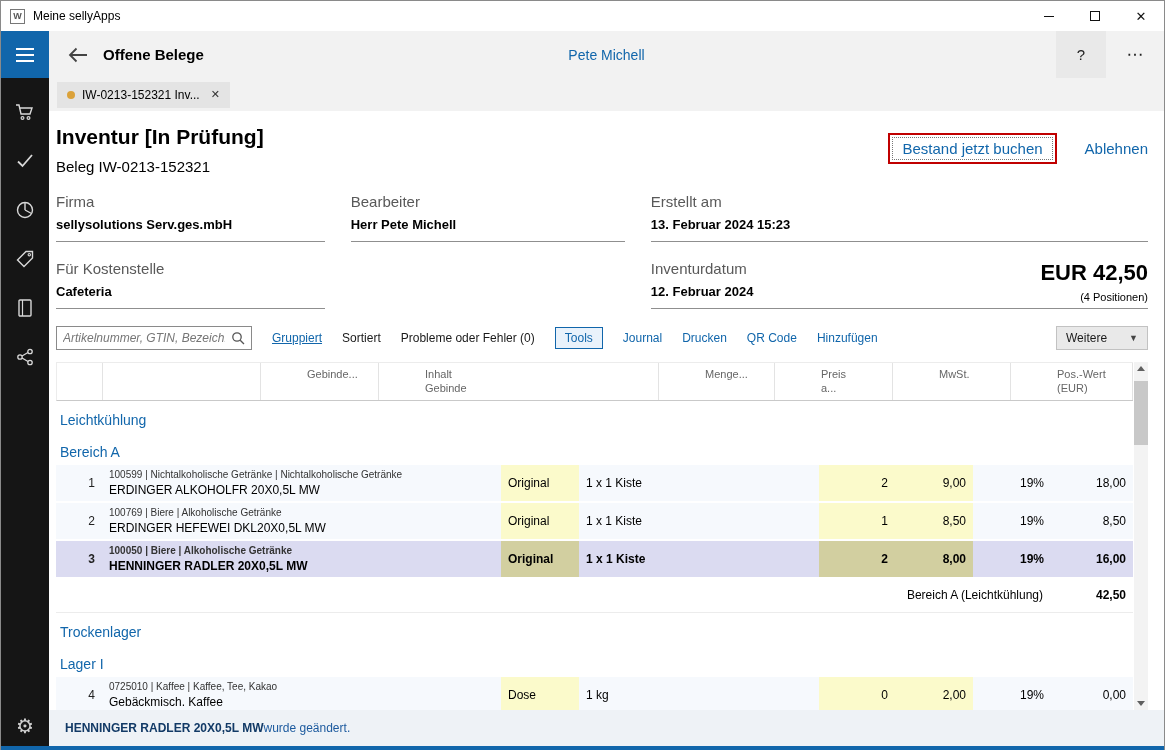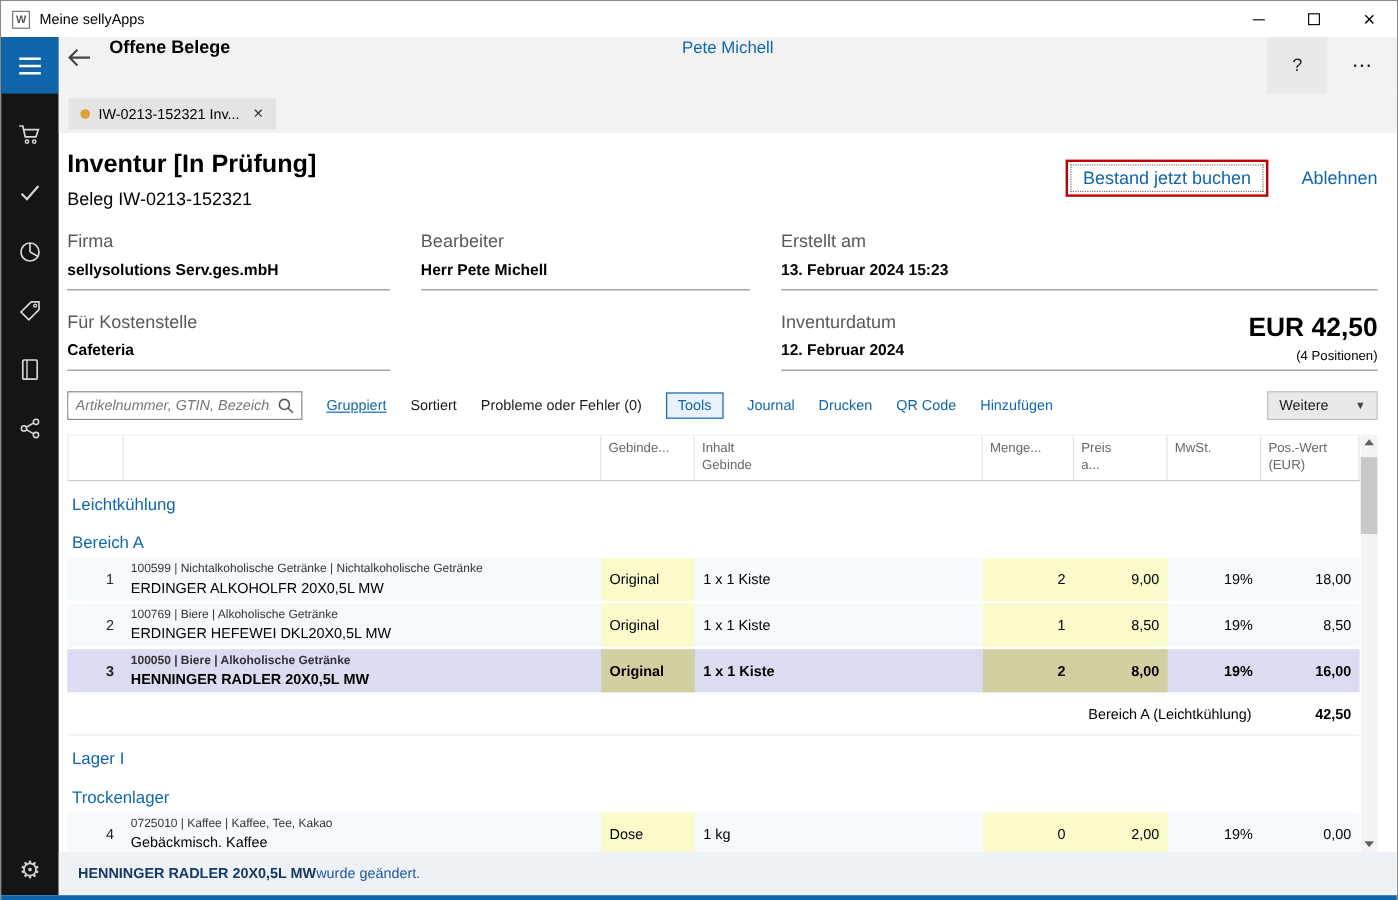--- a/index.html
+++ b/index.html
@@ -24,21 +24,21 @@
   
   .sidebar { width:48px; background:#151515; display:flex; flex-direction:column; align-items:center; flex:0 0 auto; }
   .menu-btn { width:48px; height:47px; background:#1166ab; display:flex; align-items:center; justify-content:center; }
   .side-icons { display:flex; flex-direction:column; gap:25px; padding-top:22px; align-items:center; }
   .side-item { width:26px; height:24px; display:flex; align-items:center; justify-content:center; }
   .gear-item { margin-top:auto; margin-bottom:8px; color:#cfcfcf; font-size:20px; line-height:1; }
 
   
   .main { flex:1; display:flex; flex-direction:column; min-width:0; background:#fff; }
 
-  .header { height:47px; background:#f2f2f2; display:flex; position:relative; flex:0 0 auto; }
+  .header { height:47px; background:#f2f2f2; display:flex; align-items:center; position:relative; padding-left:12px; flex:0 0 auto; }
   .back-btn { width:34px; height:34px; display:flex; align-items:center; justify-content:center; }
   .header-title { font-weight:bold; font-size:15px; margin-left:8px; }
   .header-user { position:absolute; left:50%; transform:translateX(-50%); color:#1166ab; font-size:14px; }
   .help-btn { margin-left:auto; width:50px; height:100%; background:#e9e9e9; display:flex; align-items:center; justify-content:center; font-size:15px; color:#222; }
   .more-btn { width:58px; height:100%; display:flex; align-items:center; justify-content:center; font-size:17px; color:#222; }
 
   .tabbar { height:33px; background:#f2f2f2; display:flex; align-items:center; padding-left:8px; flex:0 0 auto; }
   .tab { height:26px; background:#e4e4e4; display:flex; align-items:center; padding:0 10px; font-size:12px; gap:7px; }
   .tab-dot { width:8px; height:8px; border-radius:50%; background:#dba23a; }
   .tab-close { font-size:11px; color:#333; margin-left:4px; }
@@ -73,21 +73,21 @@
   .tb-link.grouped { text-decoration:underline; }
   .tb-plain { color:#1a1a1a; }
   .tools-btn { border:1px solid #1166ab; background:#e9f2fb; color:#1166ab; font-size:12px; padding:3px 9px; font-family:inherit; cursor:pointer; }
   .weitere-btn { margin-left:auto; background:#e9e9e9; border:1px solid #c2c2c2; color:#1a1a1a; font-size:12px;
                  width:92px; padding:4px 9px; display:flex; align-items:center; justify-content:space-between; font-family:inherit; cursor:pointer; }
   .chev { font-size:9px; color:#444; }
 
   
   .tablewrap { flex:1; min-height:0; margin-top:12px; position:relative; overflow:hidden; padding-right:15px;
                --cols:46px 1fr 78px 240px 76px 78px 78px 82px; }
-  .thead { display:grid; grid-template-columns:var(--cols); border-top:1px solid #ececec; border-bottom:1px solid #c9c9c9; border-left:1px solid #ececec; }
+  .thead { display:grid; grid-template-columns:var(--cols); border-top:1px solid #ececec; border-bottom:1px solid #c9c9c9; border-left:1px solid #ececec;gap:40px; }
   .th { font-size:11px; color:#666; padding:4px 6px; min-height:35px; border-right:1px solid #e3e3e3; white-space:pre-line; line-height:1.3; }
   .group { color:#1166ab; font-size:14px; padding:11px 4px 5px 4px; }
   .trow { display:grid; grid-template-columns:var(--cols); background:#f6f9fd; border-bottom:2px solid #fff; min-height:36px; }
   .td { padding:4px 7px; font-size:12px; display:flex; align-items:center; }
   .td.num { justify-content:flex-end; color:#222; }
   .td.desc { flex-direction:column; align-items:flex-start; justify-content:center; gap:3px; }
   .meta { font-size:10px; color:#333; }
   .name { font-size:12px; }
   .td.yellow { background:#fbfacb; }
   .td.right { justify-content:flex-end; }
@@ -339,22 +339,22 @@
             <div class="td yellow right">8,00</div>
             <div class="td right">19%</div>
             <div class="td right">16,00</div>
           </div>
 
           <div class="sumrow">
             <div class="sum-label">Bereich A (Leichtkühlung)</div>
             <div class="sum-value">42,50</div>
           </div>
 
+          <div class="group">Trockenlager</div>
           <div class="group">Lager I</div>
-          <div class="group">Trockenlager</div>
 
           <div class="trow">
             <div class="td num">4</div>
             <div class="td desc">
               <span class="meta">0725010 | Kaffee | Kaffee, Tee, Kakao</span>
               <span class="name">Gebäckmisch. Kaffee</span>
             </div>
             <div class="td yellow">Dose</div>
             <div class="td">1 kg</div>
             <div class="td yellow right">0</div>

